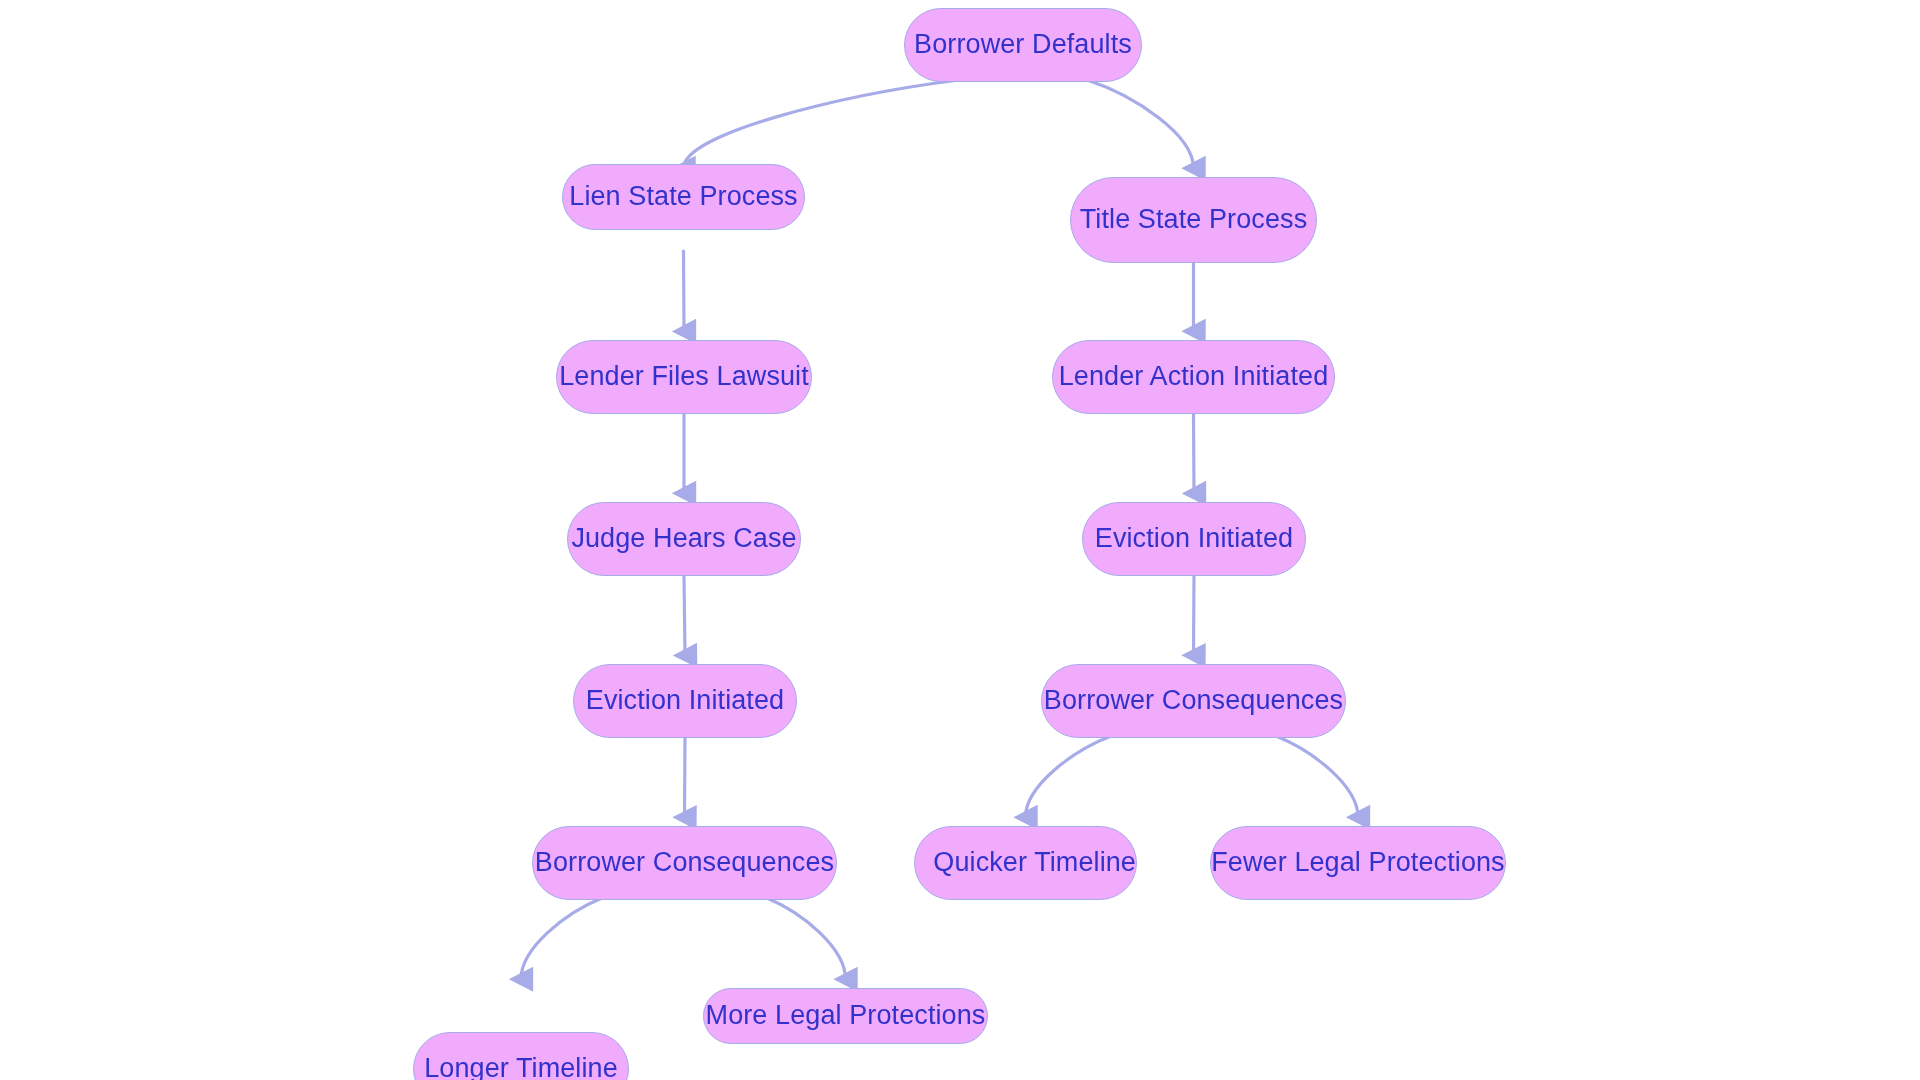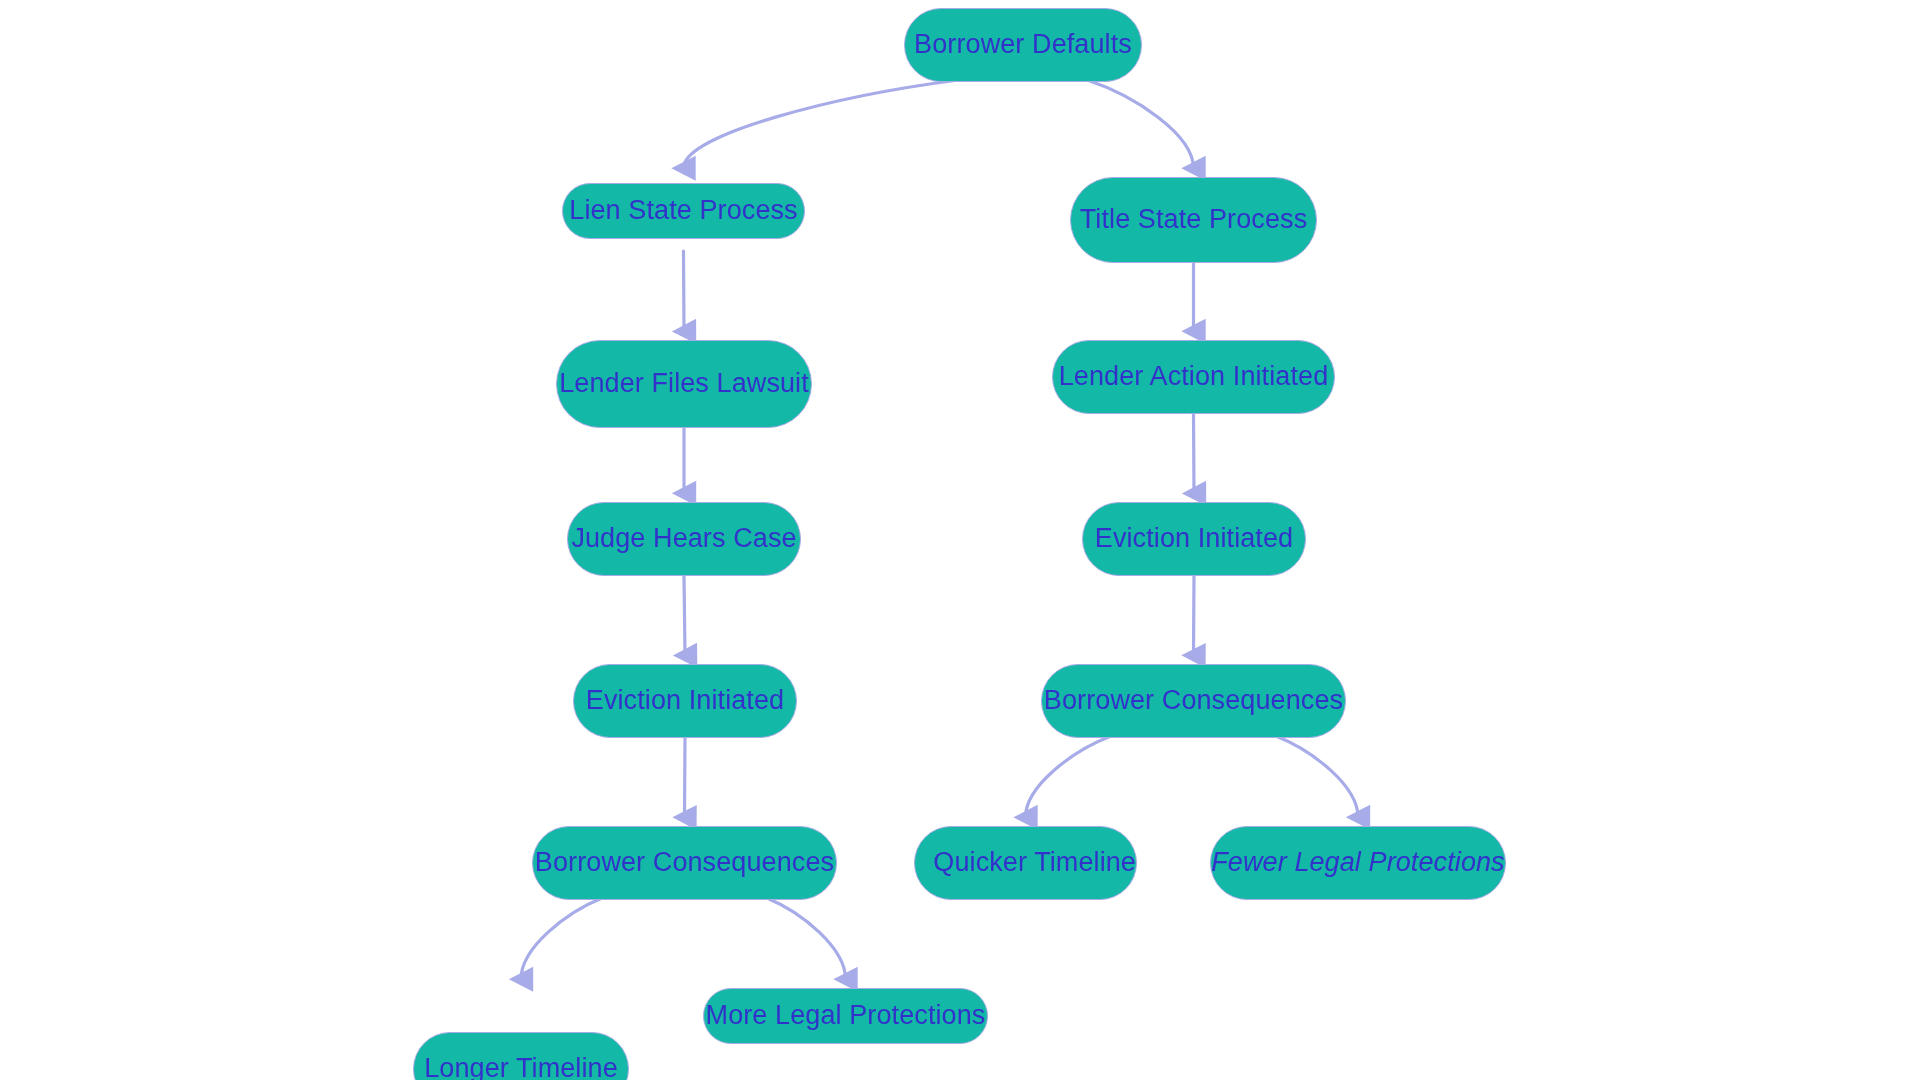--- a/index.html
+++ b/index.html
@@ -24,21 +24,21 @@
     width: 1920px;
     height: 1080px;
     pointer-events: none;
   }
   .node {
     position: absolute;
     box-sizing: border-box;
     display: flex;
     align-items: center;
     justify-content: center;
-    background: #14b8a6;
+    background: #f0abfc;
     border: 1.6px solid #a7abe8;
     border-radius: 999px;
     color: #3232cb;
     font-family: "Liberation Sans", sans-serif;
     font-size: 27px;
     font-weight: 400;
     letter-spacing: 0.1px;
     white-space: nowrap;
     user-select: none;
   }
@@ -73,27 +73,27 @@
         <path d="M 1194 576 L 1193.5 655"></path>
         <path d="M 1111.15 736 C 1072.6075 750.58, 1025.5 786.22, 1025.5 817"></path>
         <path d="M 1275.85 736 C 1312.8174999999999 750.58, 1358 786.22, 1358 817"></path>
       </g>
   </svg>
 
   <div id="node-layer">
       <div class="node" style="left: 904px; top: 8px; width: 238px; height: 74px;">
         <span class="node-label">Borrower Defaults</span>
       </div>
-      <div class="node" style="left: 562px; top: 183px; width: 243px; height: 56px;">
+      <div class="node" style="left: 562px; top: 164px; width: 243px; height: 66px;">
         <span class="node-label">Lien State Process</span>
       </div>
       <div class="node" style="left: 1070px; top: 177px; width: 247px; height: 86px;">
         <span class="node-label">Title State Process</span>
       </div>
-      <div class="node" style="left: 556px; top: 340px; width: 256px; height: 88px;">
+      <div class="node" style="left: 556px; top: 340px; width: 256px; height: 74px;">
         <span class="node-label">Lender Files Lawsuit</span>
       </div>
       <div class="node" style="left: 1052px; top: 340px; width: 283px; height: 74px;">
         <span class="node-label">Lender Action Initiated</span>
       </div>
       <div class="node" style="left: 567px; top: 502px; width: 234px; height: 74px; text-align: center;">
         <span class="node-label">Judge Hears Case</span>
       </div>
       <div class="node" style="left: 1082px; top: 502px; width: 224px; height: 74px;">
         <span class="node-label">Eviction Initiated</span>
@@ -103,21 +103,21 @@
       </div>
       <div class="node" style="left: 1041px; top: 664px; width: 305px; height: 74px;">
         <span class="node-label">Borrower Consequences</span>
       </div>
       <div class="node" style="left: 532px; top: 826px; width: 305px; height: 74px;">
         <span class="node-label">Borrower Consequences</span>
       </div>
       <div class="node" style="left: 914px; top: 826px; width: 223px; height: 74px; justify-content: flex-end;">
         <span class="node-label">Quicker Timeline</span>
       </div>
-      <div class="node" style="left: 1210px; top: 826px; width: 296px; height: 74px; font-style: italic;">
+      <div class="node" style="left: 1210px; top: 826px; width: 296px; height: 74px;">
         <span class="node-label">Fewer Legal Protections</span>
       </div>
       <div class="node" style="left: 413px; top: 1032px; width: 216px; height: 74px;">
         <span class="node-label">Longer Timeline</span>
       </div>
       <div class="node" style="left: 703px; top: 988px; width: 285px; height: 56px;">
         <span class="node-label">More Legal Protections</span>
       </div>
     </div>
 

